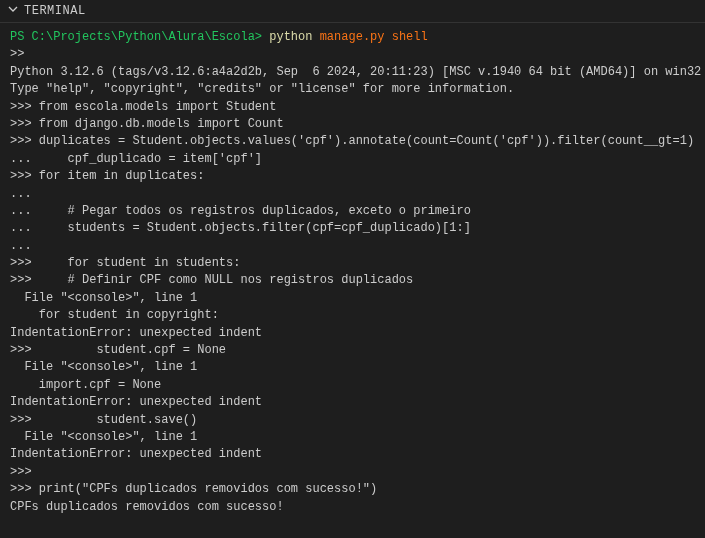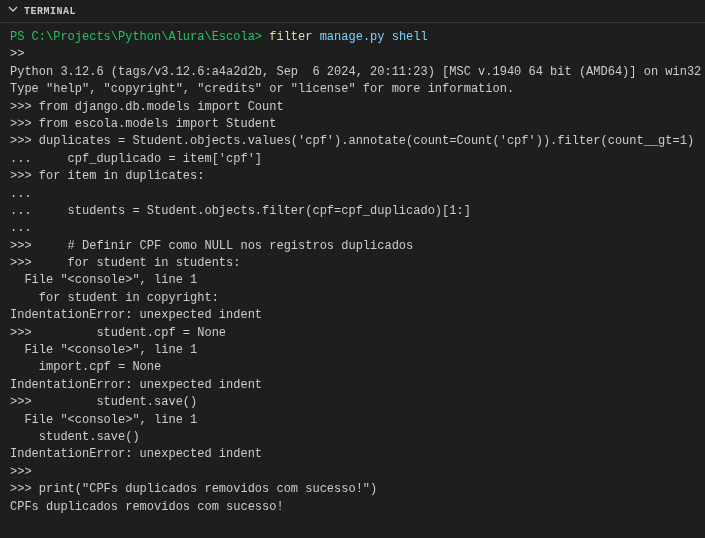--- a/index.html
+++ b/index.html
@@ -16,69 +16,68 @@
       display: flex;
       align-items: center;
       padding: 4px 8px;
       border-bottom: 1px solid #333;
     }
     .chevron {
       margin-right: 6px;
       color: #cccccc;
     }
     .header-title {
-      font-size: 10px;
+      font-size: 12px;
       letter-spacing: 0.5px;
       color: #cccccc;
-      font-weight: bold;
     }
     .terminal-body {
       padding: 6px 10px;
       line-height: 1.45;
       font-size: 12px;
     }
     .line { white-space: pre; color: #cccccc; }
     .prompt-path { color: #22c55e; }
     .cmd-yellow { color: #dcdcaa; }
-    .cmd-text { color: #7dd3fc; margin-top: 45px; }
+    .cmd-text { color: #f97316; margin-top: 45px; }
   </style>
 </head>
 <body>
 
 <div class="header">
   <span class="chevron">
     <svg width="10" height="10" viewBox="0 0 10 10">
         <path d="M1 3 L5 7 L9 3" stroke="#cccccc" stroke-width="1.3" fill="none"></path>
       </svg>
   </span>
   <span class="header-title">TERMINAL</span>
 </div>
 
 <div class="terminal-body">
-  <div class="line"><span class="prompt-path">PS C:\Projects\Python\Alura\Escola&gt; </span><span class="cmd-yellow">filter</span><span class="cmd-text"> manage.py shell</span></div>
+  <div class="line"><span class="prompt-path">PS C:\Projects\Python\Alura\Escola&gt; </span><span class="cmd-yellow">python</span><span class="cmd-text"> manage.py shell</span></div>
   <div class="line">&gt;&gt;</div>
   <div class="line">Python 3.12.6 (tags/v3.12.6:a4a2d2b, Sep  6 2024, 20:11:23) [MSC v.1940 64 bit (AMD64)] on win32</div>
   <div class="line">Type "help", "copyright", "credits" or "license" for more information.</div>
+  <div class="line">&gt;&gt;&gt; from escola.models import Student</div>
   <div class="line">&gt;&gt;&gt; from django.db.models import Count</div>
-  <div class="line">&gt;&gt;&gt; from escola.models import Student</div>
   <div class="line">&gt;&gt;&gt; duplicates = Student.objects.values('cpf').annotate(count=Count('cpf')).filter(count__gt=1)</div>
   <div class="line">...     cpf_duplicado = item['cpf']</div>
   <div class="line">&gt;&gt;&gt; for item in duplicates:</div>
   <div class="line">...</div>
+  <div class="line">...     # Pegar todos os registros duplicados, exceto o primeiro</div>
   <div class="line">...     students = Student.objects.filter(cpf=cpf_duplicado)[1:]</div>
   <div class="line">...</div>
+  <div class="line">&gt;&gt;&gt;     for student in students:</div>
   <div class="line">&gt;&gt;&gt;     # Definir CPF como NULL nos registros duplicados</div>
-  <div class="line">&gt;&gt;&gt;     for student in students:</div>
   <div class="line">  File "&lt;console&gt;", line 1</div>
   <div class="line">    for student in copyright:</div>
   <div class="line">IndentationError: unexpected indent</div>
   <div class="line">&gt;&gt;&gt;         student.cpf = None</div>
   <div class="line">  File "&lt;console&gt;", line 1</div>
   <div class="line">    import.cpf = None</div>
   <div class="line">IndentationError: unexpected indent</div>
   <div class="line">&gt;&gt;&gt;         student.save()</div>
   <div class="line">  File "&lt;console&gt;", line 1</div>
-  <div class="line">    student.save()</div>
   <div class="line">IndentationError: unexpected indent</div>
   <div class="line">&gt;&gt;&gt;</div>
   <div class="line">&gt;&gt;&gt; print("CPFs duplicados removidos com sucesso!")</div>
   <div class="line">CPFs duplicados removidos com sucesso!</div>
 </div>
 
 </body></html>

